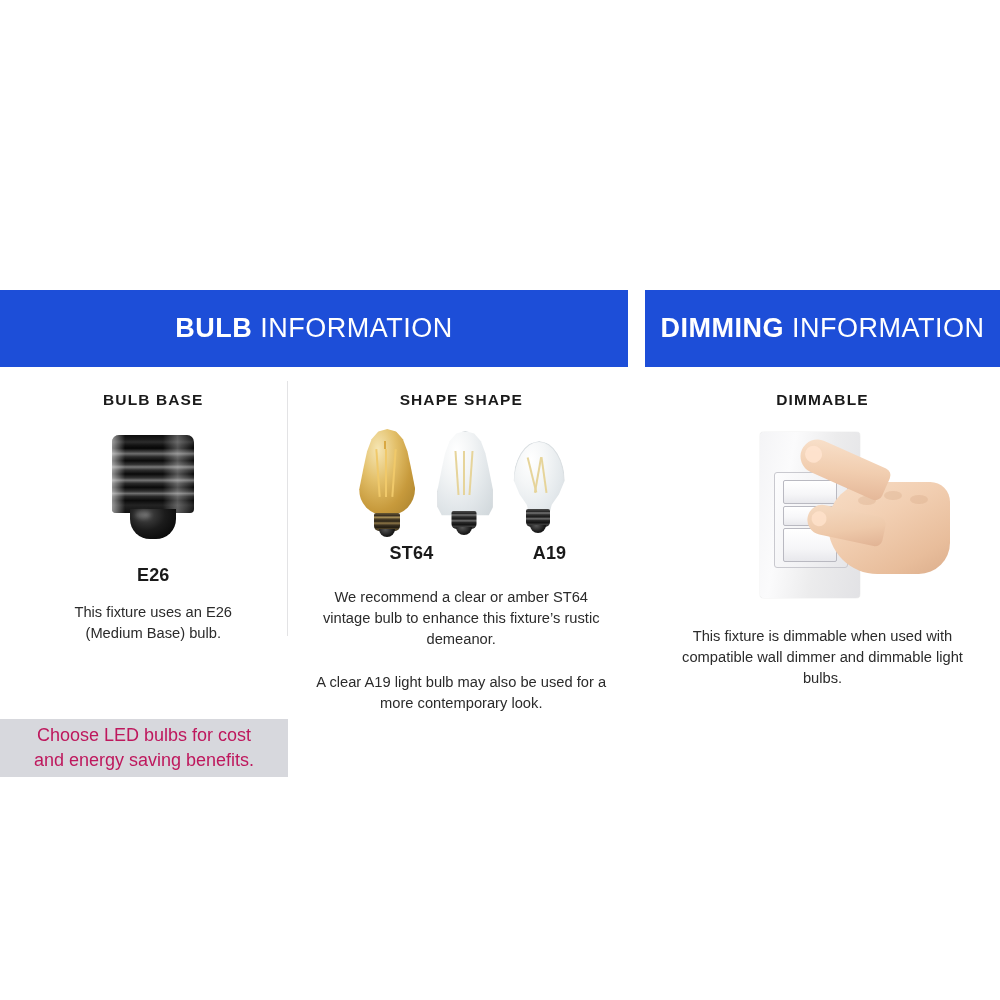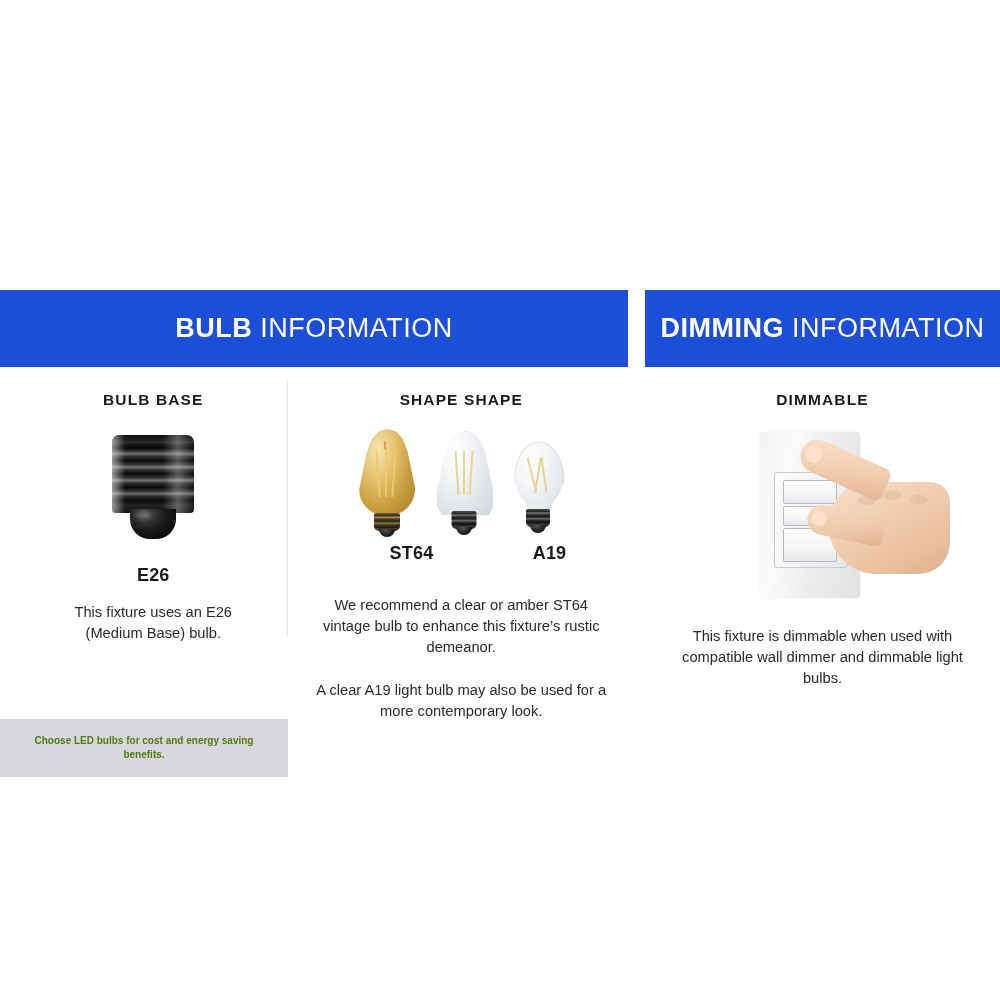--- a/index.html
+++ b/index.html
@@ -81,24 +81,24 @@
 
   .callout{
     position:absolute;
     left:0;top:352px;
     width:288px;height:58px;
     background:#d7d8dd;
     display:flex;align-items:center;justify-content:center;
   }
   .callout-txt{
     text-align:center;
-    font-size:10px;
-    font-weight:700;
+    font-size:18px;
+    font-weight:400;
     line-height:1.38;
-    color:#4d7c0f;
+    color:#be185d;
   }
 
   
   .e26{
     position:relative;width:82px;height:106px;
   }
   .e26 .shell{
     position:absolute;left:0;top:0;width:82px;height:78px;
     border-radius:7px 7px 4px 4px;
     background:
@@ -283,21 +283,21 @@
               <div class="cap" style="top:68px;width:24px;height:18px;"></div>
               <div class="tip" style="top:84px;"></div>
             </div>
           </div>
 
           <div style="position:relative;height:24px;margin-top:6px;">
             <div class="caption" style="position:absolute;left:62px;width:110px;">ST64</div>
             <div class="caption" style="position:absolute;left:210px;width:90px;">A19</div>
           </div>
 
-          <div class="body-txt" style="margin-top:28px;width:286px;">We recommend a clear or amber ST64 vintage bulb to enhance this fixture’s rustic demeanor.</div>
+          <div class="body-txt" style="margin-top:20px;width:286px;">We recommend a clear or amber ST64 vintage bulb to enhance this fixture’s rustic demeanor.</div>
 
           <div class="body-txt" style="margin-top:22px;width:300px;">A clear A19 light bulb may also be used for a more contemporary look.</div>
         </div>
       </div>
 
       <div class="callout">
         <div class="callout-txt" style="width:234px;">Choose LED bulbs for cost and energy saving benefits.</div>
       </div>
     </div>
   </section>

